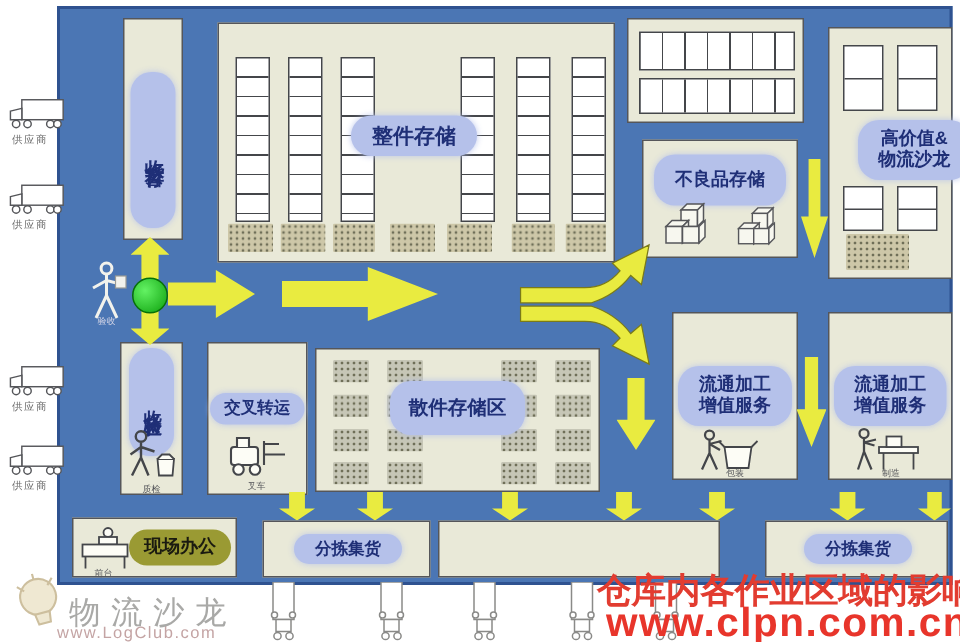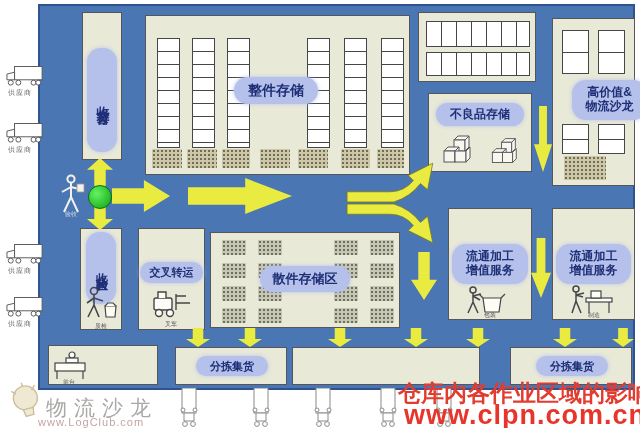--- a/index.html
+++ b/index.html
@@ -84,21 +84,21 @@
   <div class="abs locker" style="left:598px;top:30px;"></div>
   <div class="abs pill" style="left:572px;top:80px;width:75px;height:40px;font-size:12px;flex-direction:column;">
     <span>高价值&amp;</span>
     <span>物流沙龙</span>
   </div>
   <div class="abs locker" style="left:562px;top:124px;height:28px;"></div>
   <div class="abs locker" style="left:598px;top:124px;height:28px;"></div>
   <div class="abs cluster" style="left:564px;top:156px;width:42px;height:24px;"></div>
 
   <div class="abs panel" style="left:428px;top:93px;width:104px;height:79px;"></div>
-  <div class="abs pill" style="left:436px;top:103px;width:88px;height:23px;font-size:12px;">不良品存储</div>
+  <div class="abs pill" style="left:436px;top:103px;width:88px;height:34px;font-size:12px;">不良品存储</div>
   <svg class="abs" style="left:441px;top:131px;" width="40" height="37" viewBox="0 0 40 37">
     <g stroke="#55565a" fill="#f7f7ef" stroke-width="1">
       <path d="M13 9 L17 5 L28 5 L24 9 Z"></path>
         <rect x="13" y="9" width="11" height="11"></rect>
         <path d="M24 9 L28 5 L28 16 L24 20 Z"></path>
       <path d="M3 20 L7 16 L18 16 L14 20 Z"></path>
         <rect x="3" y="20" width="11" height="11"></rect>
         <path d="M14 20 L18 16 L18 27 L14 31 Z"></path>
       <rect x="14" y="20" width="11" height="11"></rect>
         <path d="M25 20 L29 16 L29 27 L25 31 Z"></path>
@@ -154,21 +154,21 @@
   <div class="abs cluster gray" style="left:334px;top:263px;width:24px;height:15px;"></div>
   <div class="abs cluster gray" style="left:370px;top:263px;width:24px;height:15px;"></div>
   <div class="abs cluster gray" style="left:222px;top:286px;width:24px;height:15px;"></div>
   <div class="abs cluster gray" style="left:258px;top:286px;width:24px;height:15px;"></div>
   <div class="abs cluster gray" style="left:334px;top:286px;width:24px;height:15px;"></div>
   <div class="abs cluster gray" style="left:370px;top:286px;width:24px;height:15px;"></div>
   <div class="abs cluster gray" style="left:222px;top:308px;width:24px;height:15px;"></div>
   <div class="abs cluster gray" style="left:258px;top:308px;width:24px;height:15px;"></div>
   <div class="abs cluster gray" style="left:334px;top:308px;width:24px;height:15px;"></div>
   <div class="abs cluster gray" style="left:370px;top:308px;width:24px;height:15px;"></div>
-  <div class="abs pill" style="left:260px;top:266px;width:90px;height:26px;font-size:13px;">散件存储区</div>
+  <div class="abs pill" style="left:260px;top:254px;width:90px;height:36px;font-size:13px;">散件存储区</div>
 
   <div class="abs panel" style="left:448px;top:208px;width:84px;height:112px;"></div>
   <div class="abs pill" style="left:452px;top:244px;width:76px;height:40px;font-size:12px;flex-direction:column;">
     <span>流通加工</span>
     <span>增值服务</span>
   </div>
   <svg class="abs" style="left:463px;top:286px;" width="44" height="28" viewBox="0 0 44 28">
     <g stroke="#44464a" fill="none" stroke-width="1.5">
       <circle cx="10" cy="4" r="3"></circle>
         <path d="M10 7 L10 16 M10 10 L18 8 M10 10 L17 14 M10 16 L5 27 M10 16 L15 27"></path>
@@ -201,20 +201,21 @@
   <div class="abs panel" style="left:48px;top:345px;width:110px;height:40px;"></div>
   <svg class="abs" style="left:52px;top:350px;" width="36" height="30" viewBox="0 0 36 30">
     <g stroke="#44464a" fill="#fdfdf6" stroke-width="1.2">
       <circle cx="20" cy="5" r="3"></circle>
         <rect x="14" y="8" width="12" height="5"></rect>
       <rect x="3" y="13" width="30" height="8"></rect>
         <path d="M5 21 L5 29 M31 21 L31 29"></path>
     </g>
   </svg>
   <div class="abs cap" style="left:56px;top:378px;width:26px;">前台</div>
+  <div class="abs pill olive" style="left:86px;top:353px;width:68px;height:24px;font-size:12px;">现场办公</div>
 
   <div class="abs panel" style="left:175px;top:347px;width:112px;height:38px;"></div>
   <div class="abs pill" style="left:196px;top:356px;width:72px;height:20px;font-size:11px;">分拣集货</div>
 
   <div class="abs panel" style="left:292px;top:347px;width:188px;height:38px;"></div>
 
   <div class="abs panel" style="left:510px;top:347px;width:122px;height:38px;"></div>
   <div class="abs pill" style="left:536px;top:356px;width:72px;height:20px;font-size:11px;">分拣集货</div>
 
   <div class="abs arr up" style="left:87px;top:158px;width:26px;height:28px;"></div>

